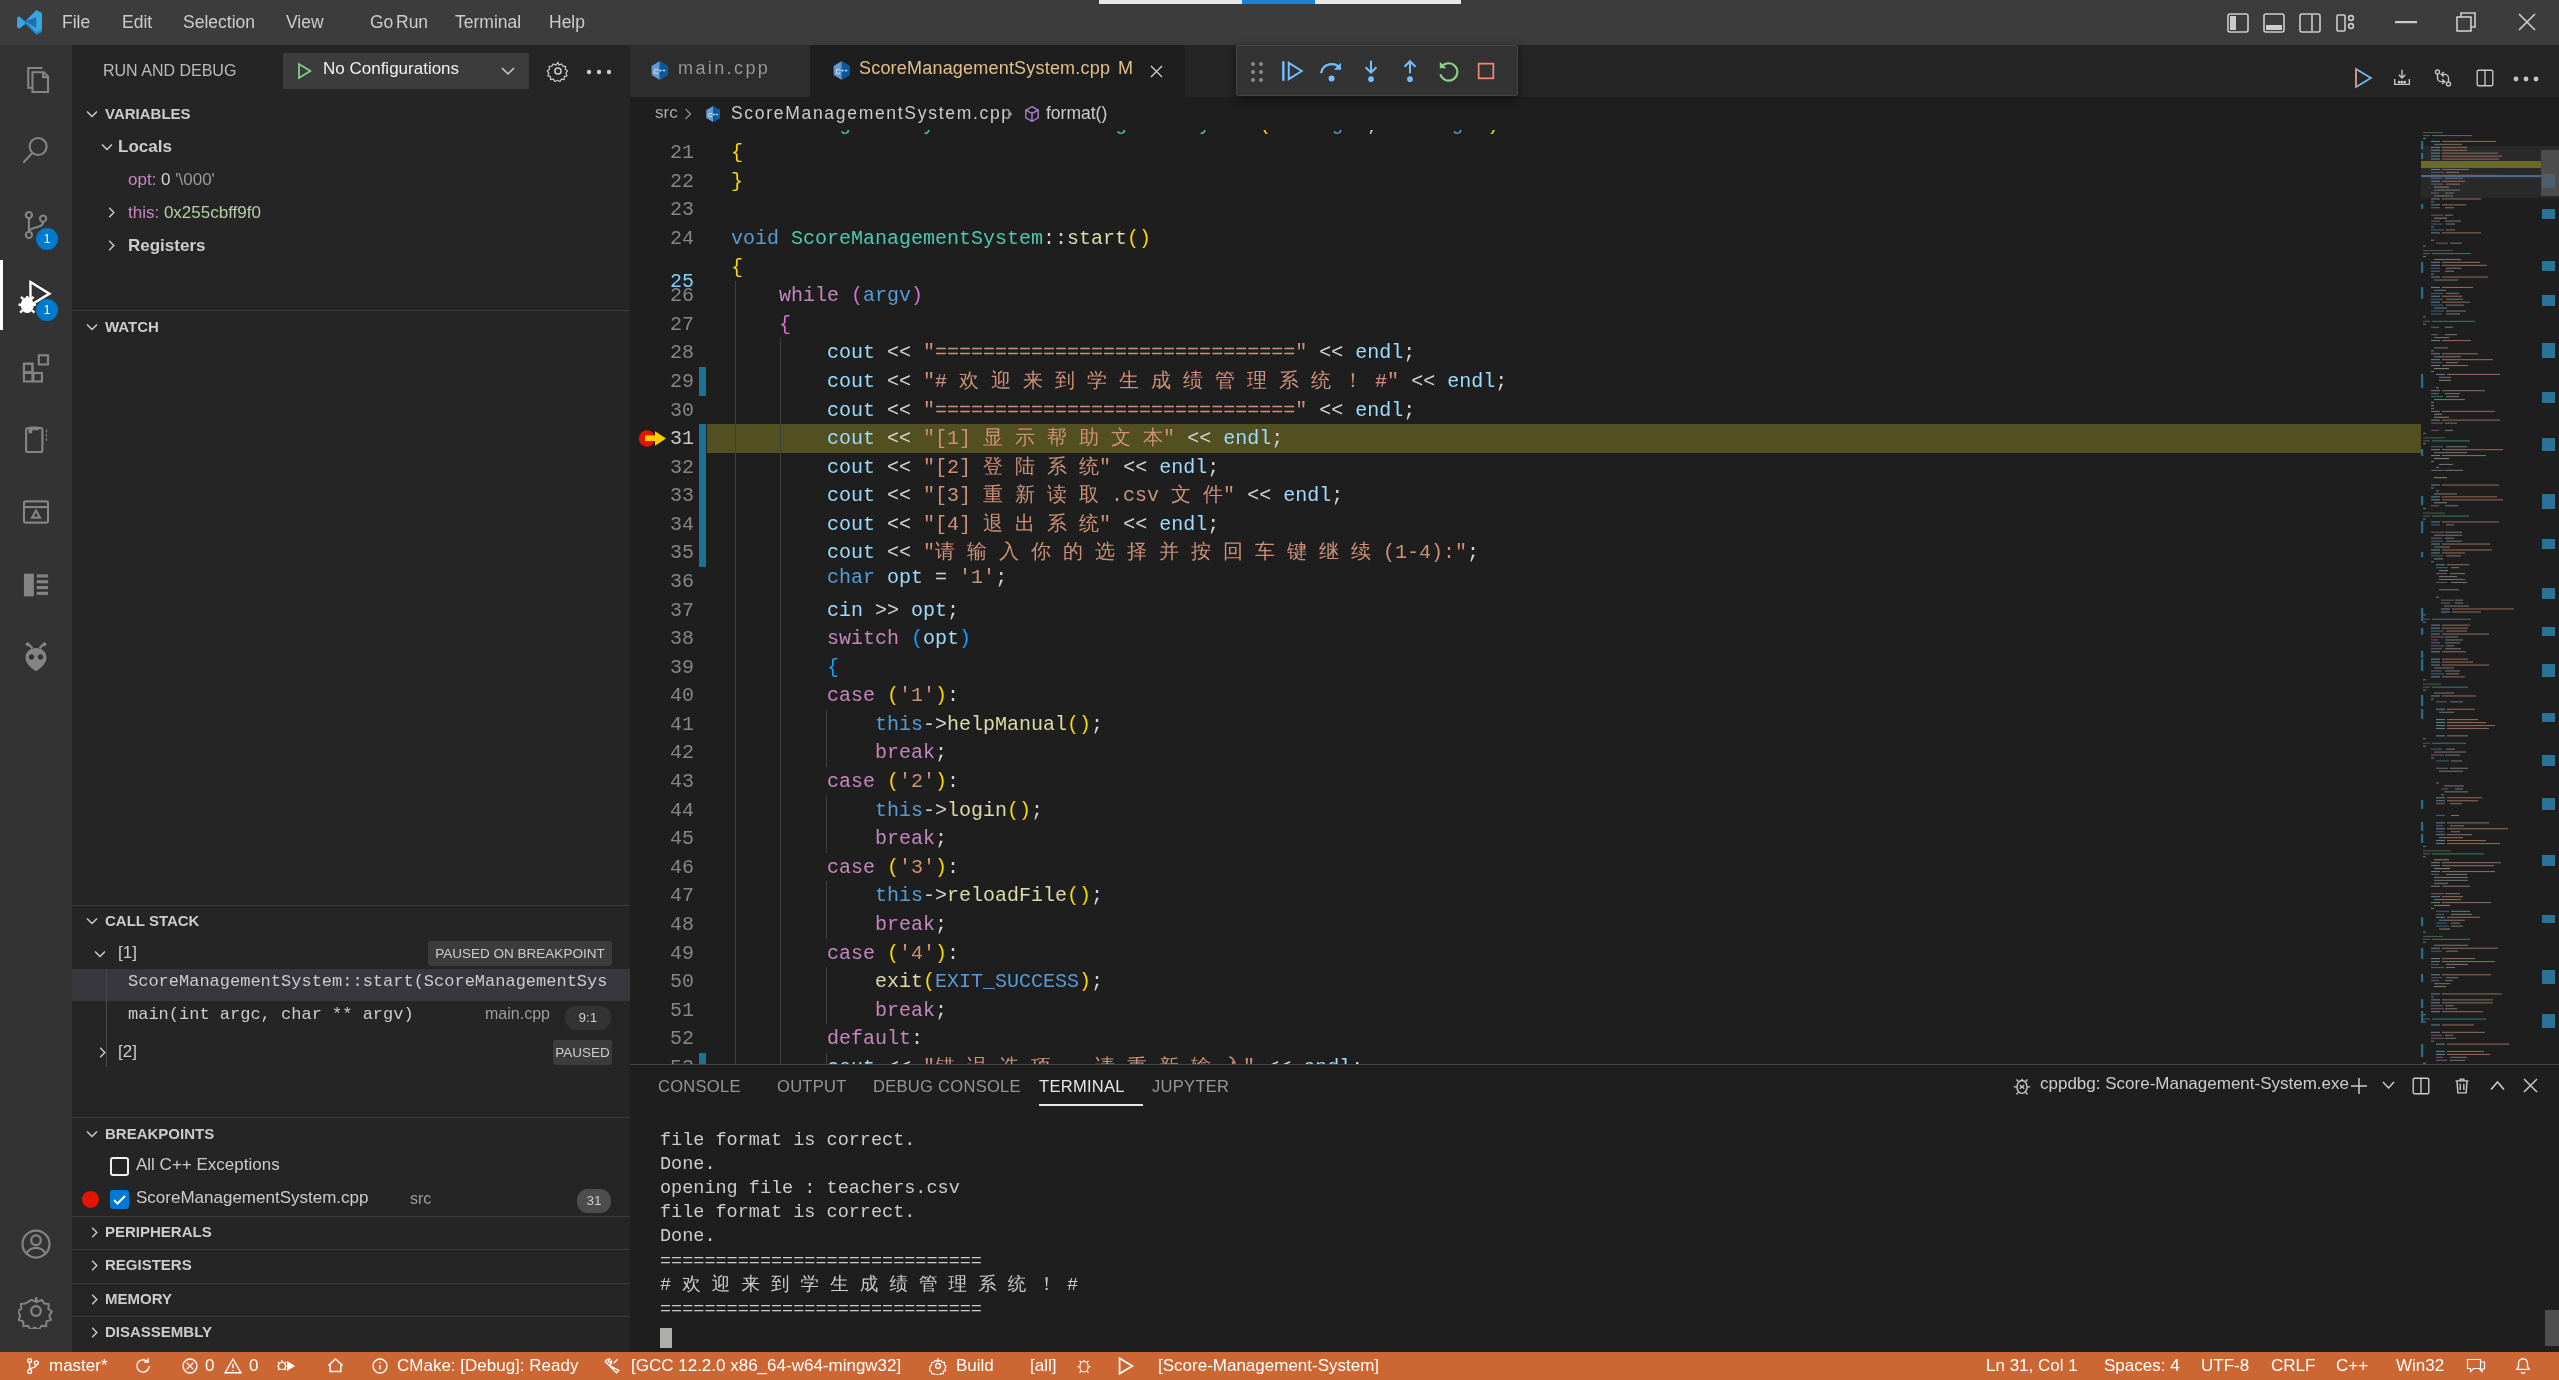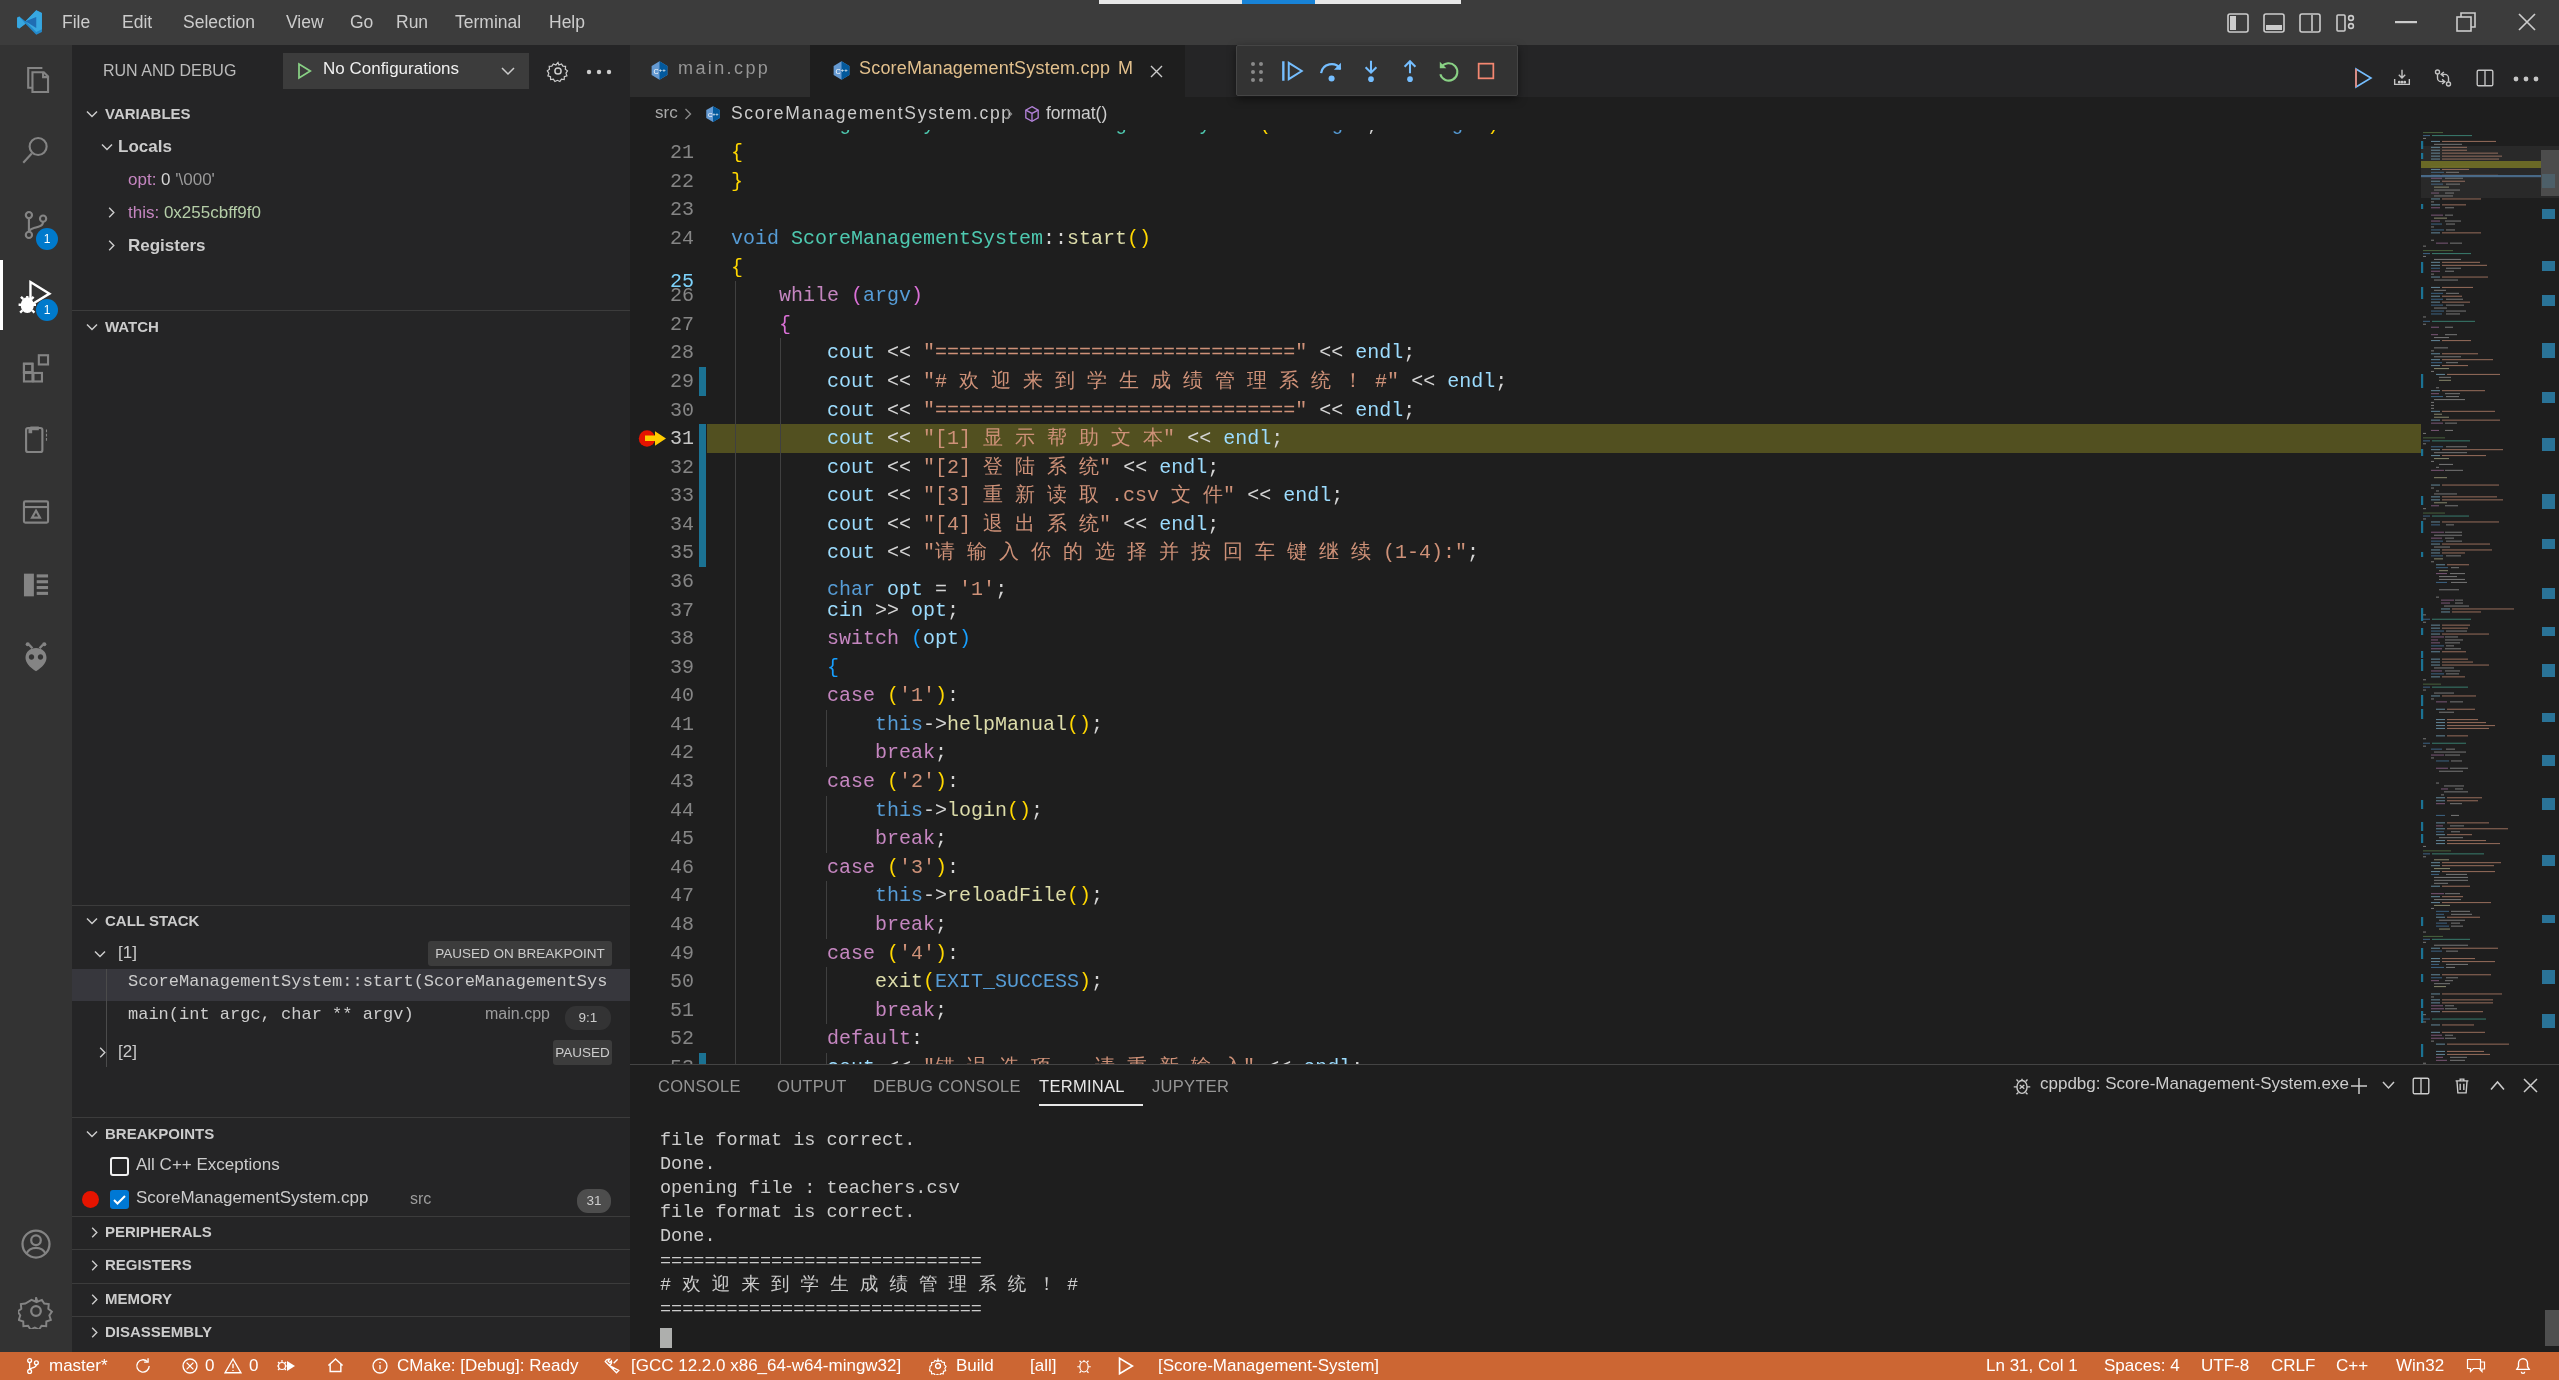--- a/index.html
+++ b/index.html
@@ -44,21 +44,21 @@
 <div class="abs" id="titlebar">
  <svg class="abs" style="left:16px;top:9px" width="27" height="27" viewBox="0 0 100 100">
       <path fill="#2489ca" d="M96 15 75 5 35 45 12 28 4 32v36l8 4 23-17 40 40 21-10z"></path>
       <path fill="#37a7e0" d="M75 5 35 45l40 40 21-10V15zM12 28 4 32v36l8 4 23-17z"></path>
       <path fill="#1f6db3" d="M75 30v40L35 45z"></path>
     </svg>
  <span class="menu" style="left:62px">File</span>
  <span class="menu" style="left:122px">Edit</span>
  <span class="menu" style="left:183px">Selection</span>
  <span class="menu" style="left:286px">View</span>
- <span class="menu" style="left:350px">Go</span>
+ <span class="menu" style="left:370px">Go</span>
  <span class="menu" style="left:396px">Run</span>
  <span class="menu" style="left:455px">Terminal</span>
  <span class="menu" style="left:549px">Help</span>
  <svg class="abs" style="left:2226px;top:11px" width="24" height="24" viewBox="0 0 24 24" fill="none" stroke="#cccccc" stroke-width="1.6">
       <rect x="2" y="3" width="20" height="18" rx="2"></rect>
       <path fill="#cccccc" stroke="none" d="M4 5h6v14H4z"></path>
     </svg>
  <svg class="abs" style="left:2262px;top:11px" width="24" height="24" viewBox="0 0 24 24" fill="none" stroke="#cccccc" stroke-width="1.6">
       <rect x="2" y="3" width="20" height="18" rx="2"></rect>
       <path fill="#cccccc" stroke="none" d="M4 14h16v5H4z"></path>
@@ -421,21 +421,21 @@
 <div class="cl" style="left:101px;top:379.10px">        <span class="va">cout</span> <span class="pn">&lt;&lt;</span> <span class="st">"[1] </span><span class="st cjk">显示帮助文本</span><span class="st">"</span> <span class="pn">&lt;&lt;</span> <span class="va">endl</span><span class="pn">;</span></div>
 <div class="ln" style="top:407.68px;color:#858585">32</div>
 <div class="cl" style="left:101px;top:407.68px">        <span class="va">cout</span> <span class="pn">&lt;&lt;</span> <span class="st">"[2] </span><span class="st cjk">登陆系统</span><span class="st">"</span> <span class="pn">&lt;&lt;</span> <span class="va">endl</span><span class="pn">;</span></div>
 <div class="ln" style="top:436.26px;color:#858585">33</div>
 <div class="cl" style="left:101px;top:436.26px">        <span class="va">cout</span> <span class="pn">&lt;&lt;</span> <span class="st">"[3] </span><span class="st cjk">重新读取</span><span class="st"> .csv </span><span class="st cjk">文件</span><span class="st">"</span> <span class="pn">&lt;&lt;</span> <span class="va">endl</span><span class="pn">;</span></div>
 <div class="ln" style="top:464.84px;color:#858585">34</div>
 <div class="cl" style="left:101px;top:464.84px">        <span class="va">cout</span> <span class="pn">&lt;&lt;</span> <span class="st">"[4] </span><span class="st cjk">退出系统</span><span class="st">"</span> <span class="pn">&lt;&lt;</span> <span class="va">endl</span><span class="pn">;</span></div>
 <div class="ln" style="top:493.42px;color:#858585">35</div>
 <div class="cl" style="left:101px;top:493.42px">        <span class="va">cout</span> <span class="pn">&lt;&lt;</span> <span class="st">"</span><span class="st cjk">请输入你的选择并按回车键继续</span><span class="st"> (1-4):"</span><span class="pn">;</span></div>
 <div class="ln" style="top:522.00px;color:#858585">36</div>
-<div class="cl" style="left:101px;top:530px">        <span class="kb">char</span> <span class="va">opt</span> <span class="pn">=</span> <span class="st">'1'</span><span class="pn">;</span></div>
+<div class="cl" style="left:101px;top:518px">        <span class="kb">char</span> <span class="va">opt</span> <span class="pn">=</span> <span class="st">'1'</span><span class="pn">;</span></div>
 <div class="ln" style="top:550.58px;color:#858585">37</div>
 <div class="cl" style="left:101px;top:550.58px">        <span class="va">cin</span> <span class="pn">&gt;&gt;</span> <span class="va">opt</span><span class="pn">;</span></div>
 <div class="ln" style="top:579.16px;color:#858585">38</div>
 <div class="cl" style="left:101px;top:579.16px">        <span class="kc">switch</span> <span class="b3">(</span><span class="va">opt</span><span class="b3">)</span></div>
 <div class="ln" style="top:607.74px;color:#858585">39</div>
 <div class="cl" style="left:101px;top:607.74px">        <span class="b3">{</span></div>
 <div class="ln" style="top:636.32px;color:#858585">40</div>
 <div class="cl" style="left:101px;top:636.32px">        <span class="kc">case</span> <span class="b1">(</span><span class="st">'1'</span><span class="b1">)</span><span class="pn">:</span></div>
 <div class="ln" style="top:664.90px;color:#858585">41</div>
 <div class="cl" style="left:101px;top:664.90px">            <span class="kb">this</span><span class="pn">-&gt;</span><span class="fn">helpManual</span><span class="b1">()</span><span class="pn">;</span></div>

